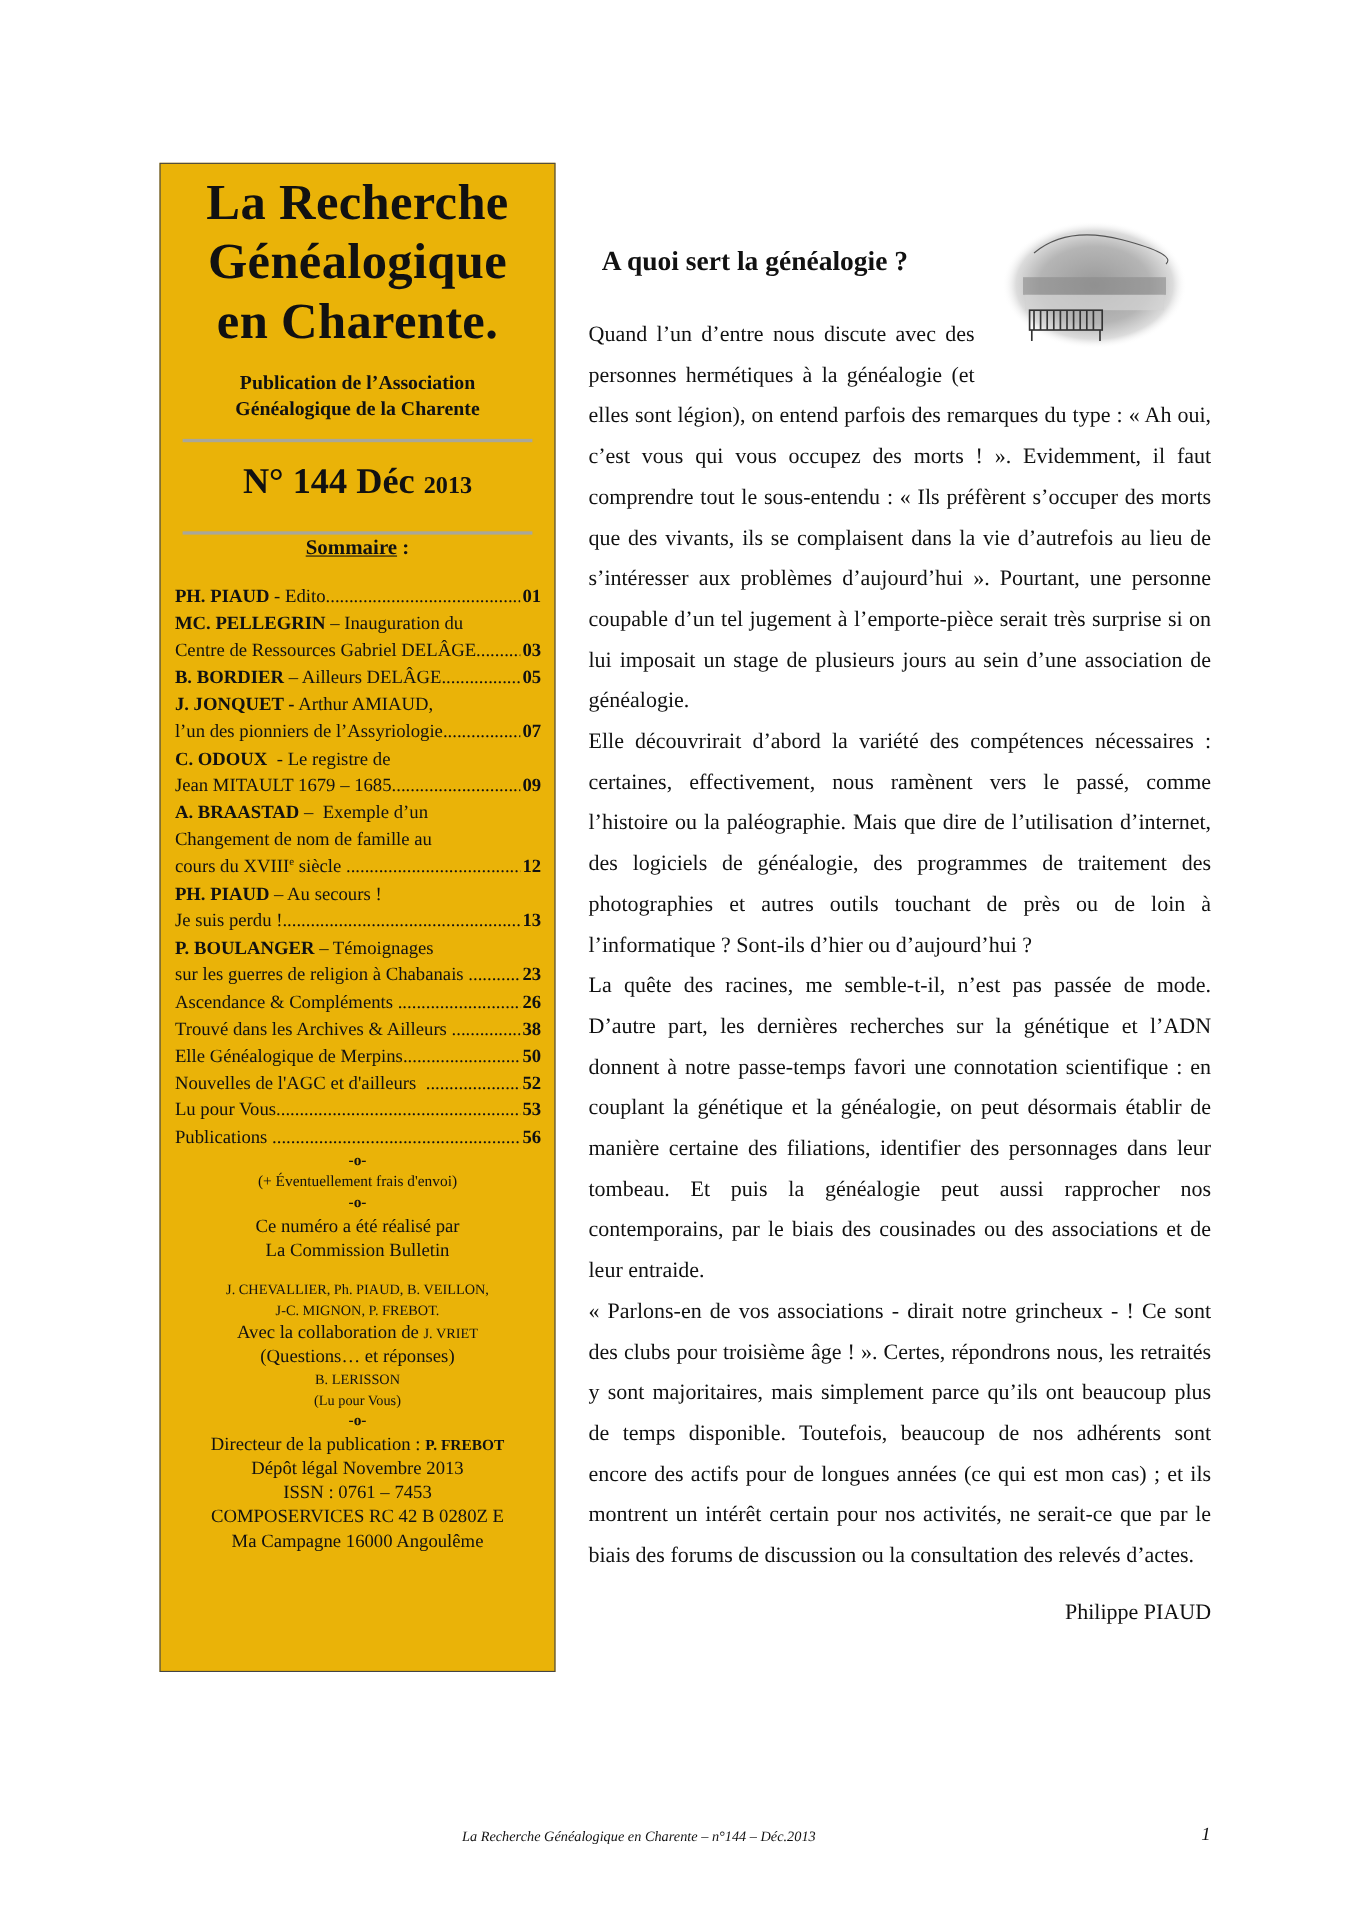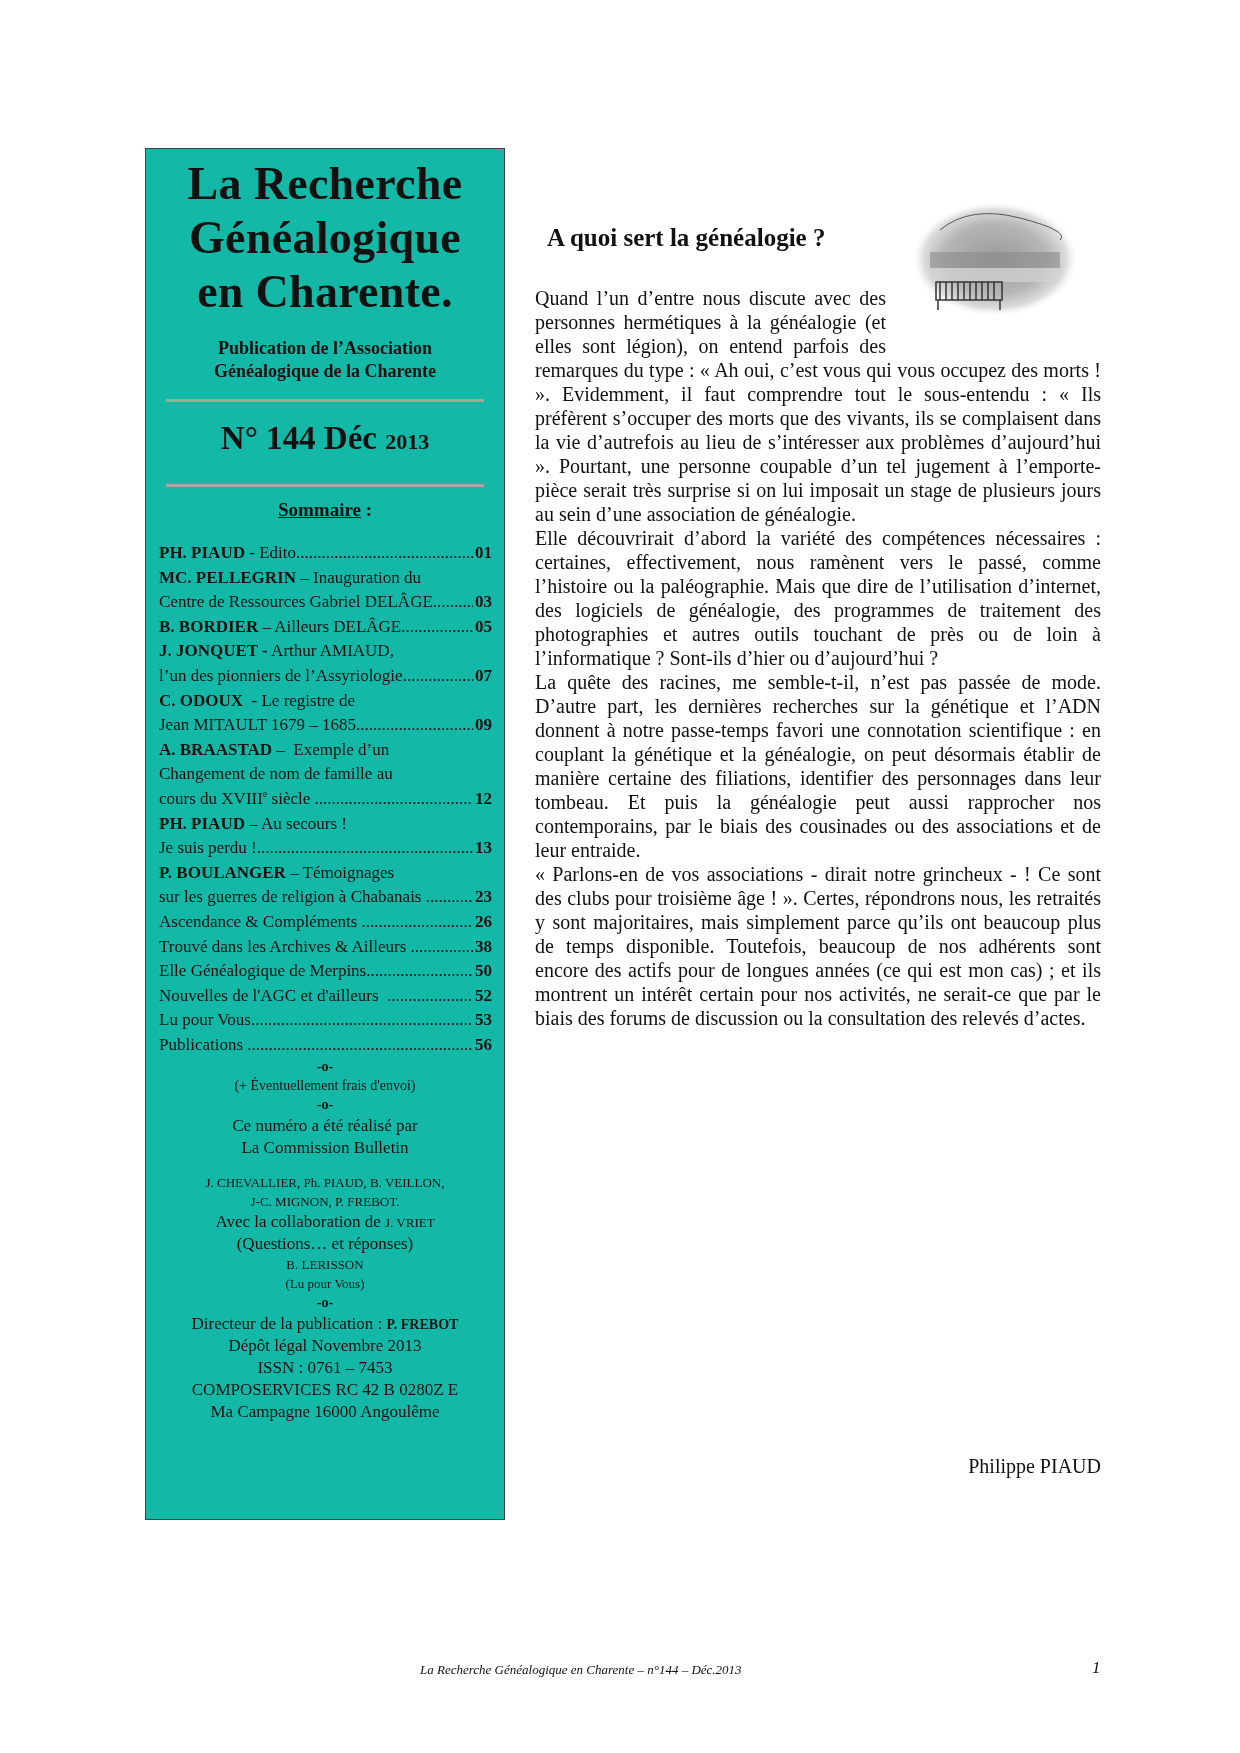--- a/index.html
+++ b/index.html
@@ -1,29 +1,29 @@
 <!DOCTYPE html>
 <html><head>
   <meta charset="utf-8">
   <style>
     html, body { margin: 0; padding: 0; background: #ffffff; }
     body { width: 1240px; height: 1753px; position: relative; overflow: hidden;
            font-family: "Liberation Serif", "DejaVu Serif", serif; color: #111; }
 
     
     .sidebar { position: absolute; left: 145px; top: 148px; width: 360px; height: 1372px;
-               box-sizing: border-box; border: 1.5px solid #444; background: #14b8a6; }
+               box-sizing: border-box; border: 1.5px solid #444; background: #eab308; }
     .masthead { text-align: center; font-weight: bold; font-size: 46px; line-height: 54px;
                 margin-top: 8px; letter-spacing: 0.3px; }
     .subtitle { text-align: center; font-weight: bold; font-size: 18px; line-height: 23px; margin-top: 18px; }
     .rule { height: 3px; background: #a9a79a; margin: 16px 20px 0 20px; }
     .issue { text-align: center; font-weight: bold; font-size: 33px; line-height: 40px; margin-top: 16px; }
     .issue .year { font-size: 22px; }
     .rule2 { height: 3px; background: #a9a79a; margin: 22px 20px 0 20px; }
-    .sommaire { text-align: center; font-weight: bold; font-size: 19px; margin-top: 12px; }
+    .sommaire { text-align: center; font-weight: bold; font-size: 19px; margin-top: 2px; }
     .sommaire u { text-decoration: underline; }
 
     .toc { margin: 20px 12px 0 13px; font-size: 17px; line-height: 24.6px; }
     .toc-line { display: flex; white-space: nowrap; overflow: hidden; }
     .toc-line .txt { flex: 0 0 auto; }
     .toc-line .txt b { font-weight: bold; }
     .toc-line .dots { flex: 1 1 auto; overflow: hidden; white-space: nowrap; }
     .toc-line .dots::after { content: "........................................................................................................"; }
     .toc-line .pg { flex: 0 0 auto; font-weight: bold; padding-left: 2px; }
     sup { font-size: 10px; line-height: 0; }
@@ -33,21 +33,21 @@
     .price { font-weight: bold; font-size: 22px; line-height: 26px; }
     .small { font-size: 14px; line-height: 18px; }
     .mid { font-size: 17px; line-height: 22px; }
     .tiny { font-size: 13px; line-height: 19px; }
     .gap { height: 14px; }
 
     
     .article { position: absolute; left: 535px; top: 200px; width: 566px; }
     .article-title { position: absolute; left: 12px; top: 24px; font-size: 25px; font-weight: bold; white-space: nowrap; }
     .photo { position: absolute; left: 375px; top: 0px; width: 170px; height: 118px; }
-    .body-text { position: absolute; left: 0; top: 86px; width: 566px; font-size: 20px; line-height: 24px;
+    .body-text { position: absolute; left: 0; top: 86px; width: 566px; font-size: 20px; line-height: 37px;
                  text-align: justify; }
     .body-text p { margin: 0; }
     .float-spacer { float: right; width: 215px; height: 58px; }
     .signature { position: absolute; right: 0; top: 1255px; font-size: 20px; }
 
     .footer { position: absolute; top: 1662px; left: 420px; font-style: italic; font-size: 13px; }
     .page-num { position: absolute; top: 1658px; left: 1092px; font-style: italic; font-size: 17px; }
   </style>
 </head>
 <body>

